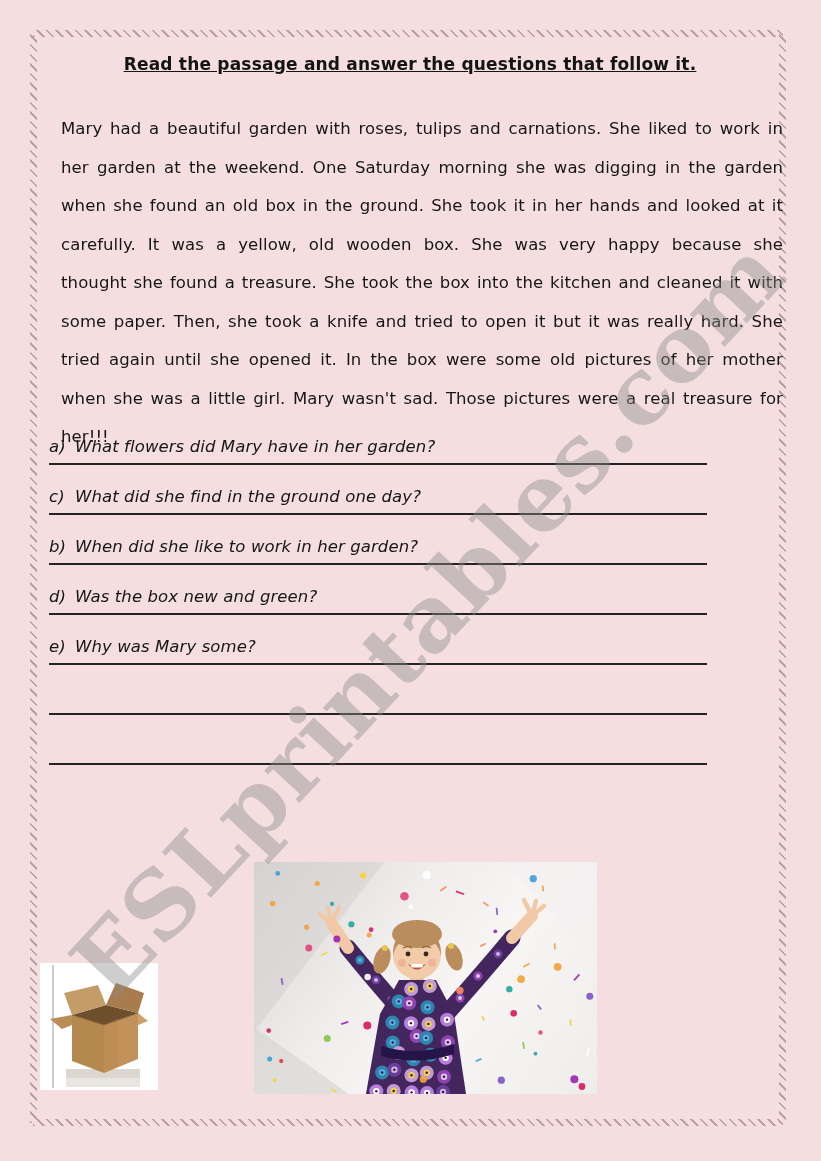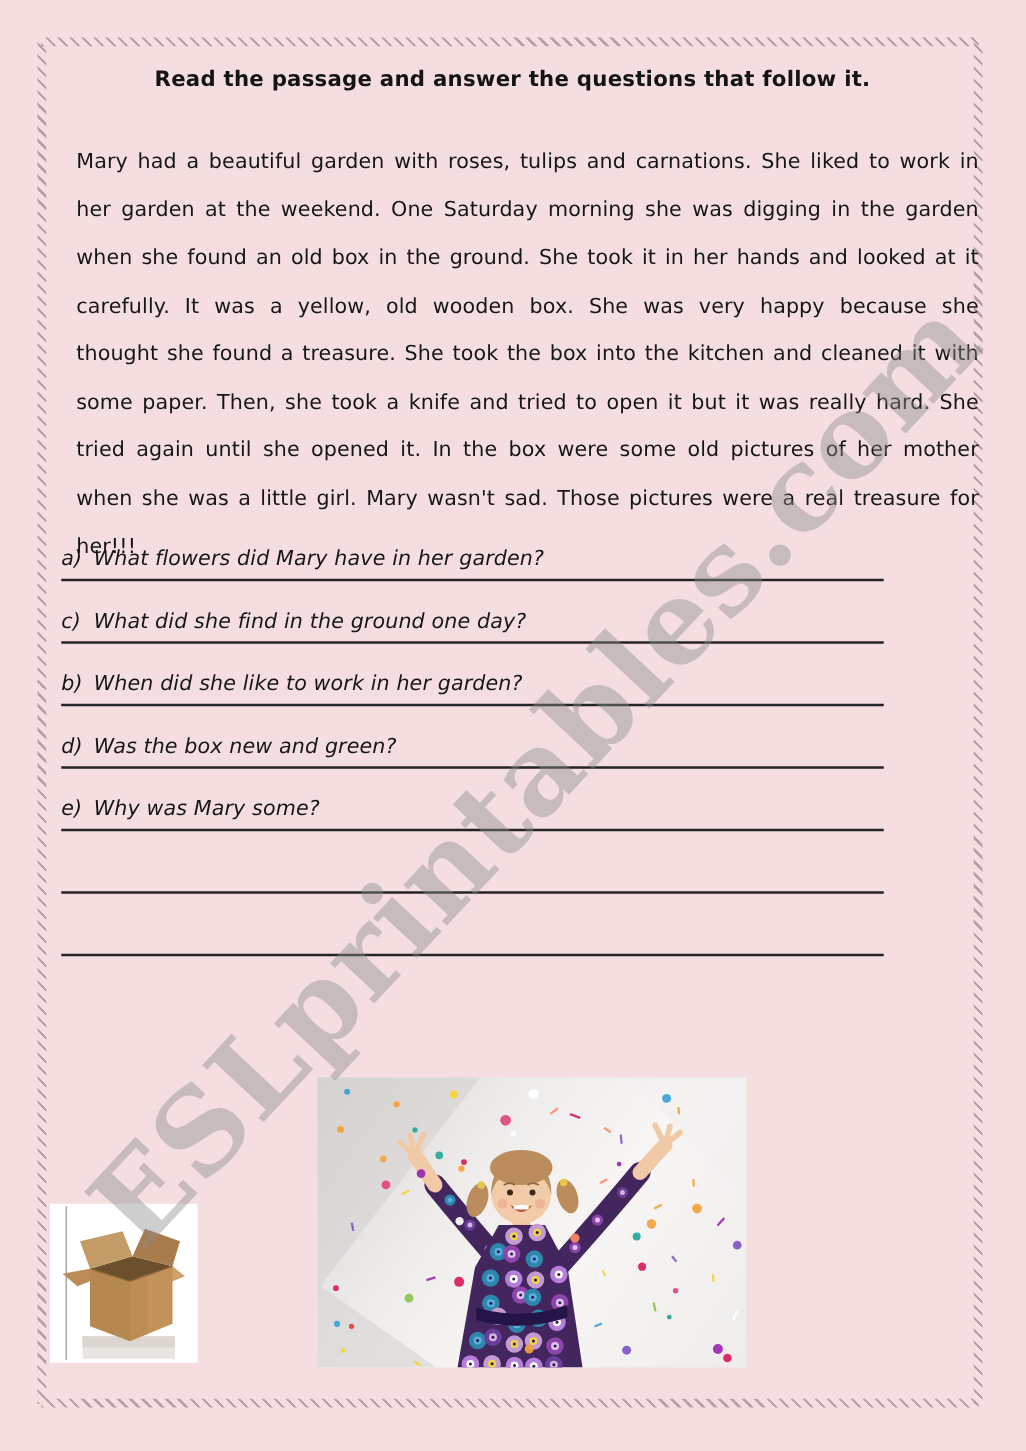--- a/index.html
+++ b/index.html
@@ -16,21 +16,21 @@
   .stitch-top{left:0;right:0;top:-3px;height:7px;}
   .stitch-bottom{left:0;right:0;bottom:-3px;height:7px;}
   .stitch-left{top:0;bottom:0;left:-3px;width:7px;}
   .stitch-right{top:0;bottom:0;right:-3px;width:7px;}
 
   .content{position:absolute;left:49px;top:46px;width:722px;}
 
   .title{
     position:absolute;left:0;right:0;top:8px;margin:0;
     text-align:center;font-size:17px;font-weight:bold;color:#141414;
-    letter-spacing:.2px;
+    text-decoration:underline;letter-spacing:.2px;
   }
   .passage{
     position:absolute;left:0;top:52px;width:722px;margin:12px;
     font-size:16.5px;line-height:38.5px;color:#161616;
     text-align:justify;letter-spacing:.1px;word-spacing:1.5px;
   }
   .questions{position:absolute;left:0;top:391px;width:722px;}
   .q-row{height:50px;position:relative;font-style:italic;}
   .q-text{font-size:16.5px;color:#161616;letter-spacing:.1px;}
   .q-letter{display:inline-block;width:26px;}

